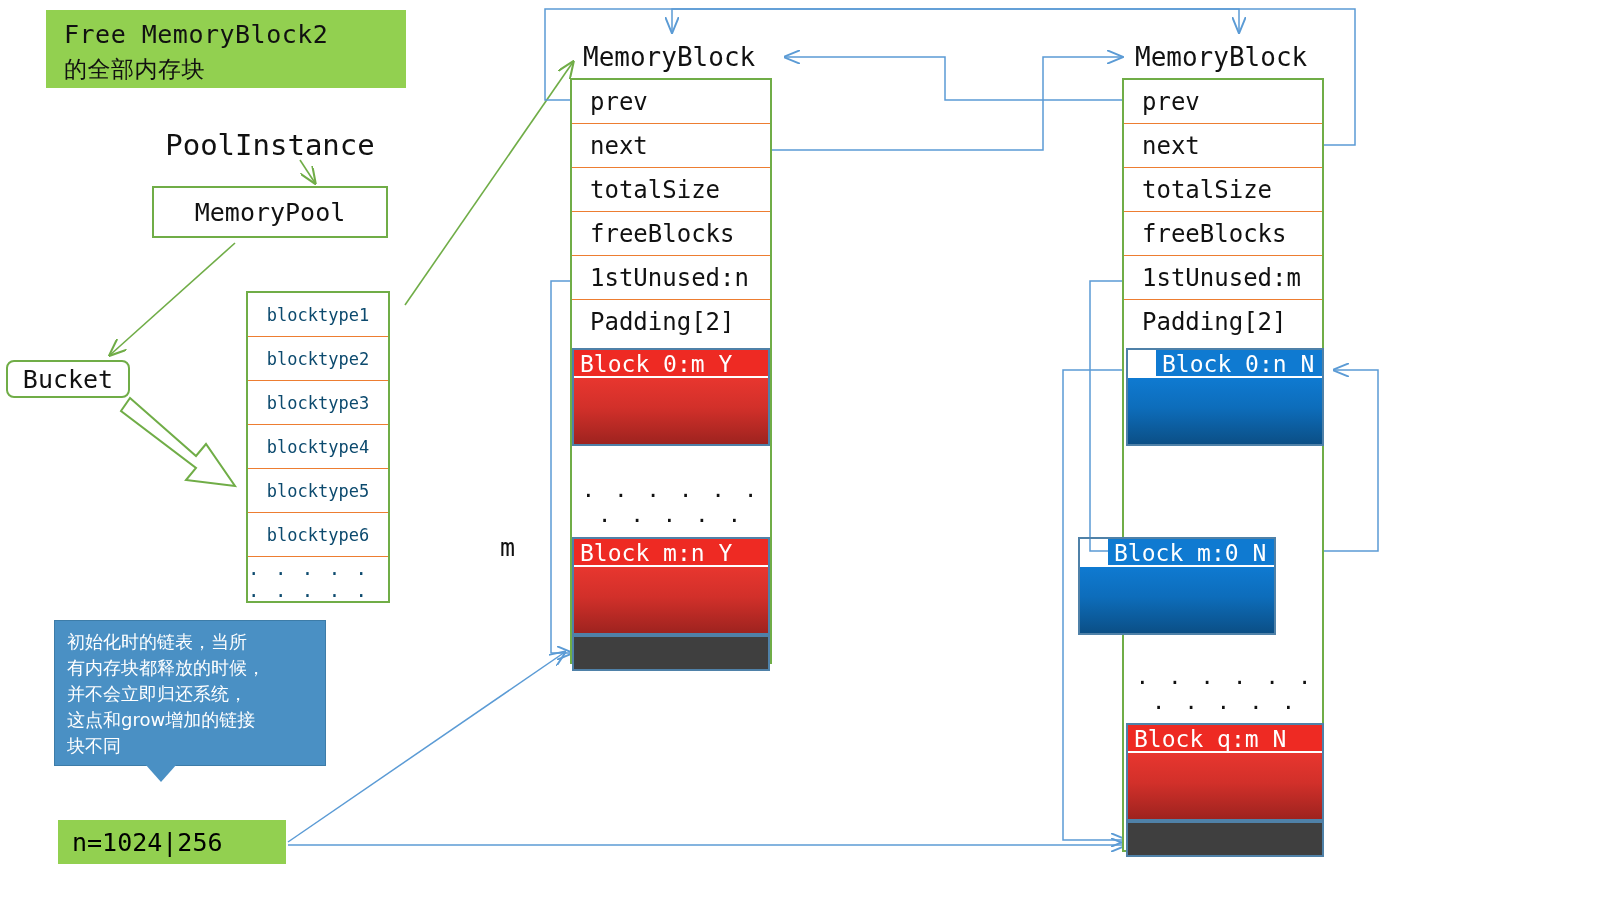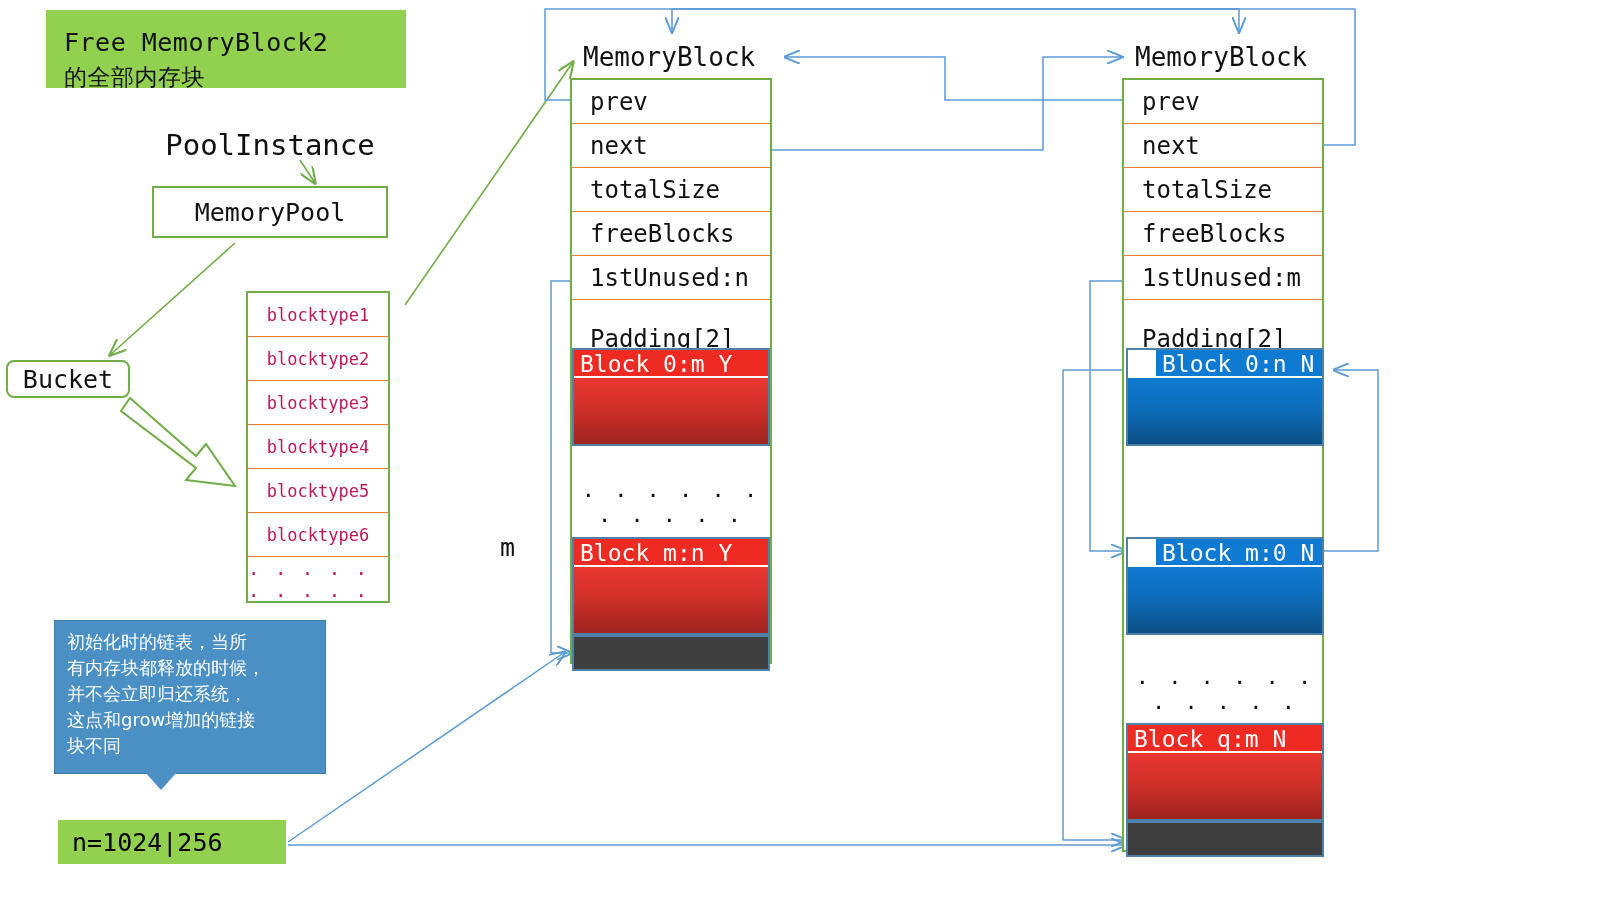--- a/index.html
+++ b/index.html
@@ -6,21 +6,21 @@
   body{width:1600px;height:900px;position:relative;overflow:hidden;
        font-family:"DejaVu Sans Mono","Liberation Mono",monospace;}
   #canvas{position:absolute;left:0;top:0;width:1600px;height:900px;}
   svg.wires{position:absolute;left:0;top:0;width:1600px;height:900px;pointer-events:none;}
 
   
   .title-box{
     position:absolute;left:46px;top:10px;width:360px;height:78px;
     background:#92d050;color:#111;
     font-size:25px;line-height:34px;letter-spacing:.5px;
-    padding:16px 0 0 18px;box-sizing:border-box;
+    padding:8px 0 0 18px;box-sizing:border-box;
   }
   .title-box .l2{font-family:"DejaVu Sans","Liberation Sans",sans-serif;font-size:23px;}
 
   .pool-label{
     position:absolute;left:155px;top:128px;width:230px;
     font-size:29px;color:#111;text-align:center;
   }
   .pool-box{
     position:absolute;left:152px;top:186px;width:236px;height:52px;
     border:2.5px solid #70ad47;background:#fff;
@@ -33,30 +33,30 @@
     display:flex;align-items:center;justify-content:center;
     font-size:25px;color:#111;box-sizing:border-box;
   }
 
   .bt-list{
     position:absolute;left:246px;top:291px;width:144px;
     border:2.5px solid #70ad47;background:#fff;box-sizing:border-box;
   }
   .bt-row{
     height:44px;display:flex;align-items:center;justify-content:center;
-    font-size:17px;color:#be185d;border-bottom:1.4px solid #ed7d31;
+    font-size:17px;color:#0c4a6e;border-bottom:1.4px solid #ed7d31;
     box-sizing:border-box;
   }
   .bt-row:last-child{border-bottom:none;letter-spacing:2px;font-size:19px;}
 
   .callout{
     position:absolute;left:54px;top:620px;width:272px;
     background:#4a90c4;border:1px solid #3d7ca8;
     color:#fff;font-family:"DejaVu Sans","Liberation Sans",sans-serif;
-    font-size:18px;line-height:26px;padding:8px 10px 14px 12px;box-sizing:border-box;
+    font-size:18px;line-height:26px;padding:8px 10px 6px 12px;box-sizing:border-box;
   }
   .callout .tail{
     position:absolute;left:90px;bottom:-17px;width:0;height:0;
     border-left:16px solid transparent;border-right:16px solid transparent;
     border-top:18px solid #4a90c4;
   }
 
   .n-box{
     position:absolute;left:58px;top:820px;width:228px;height:44px;
     background:#92d050;display:flex;align-items:center;
@@ -65,21 +65,21 @@
 
   .m-label{position:absolute;left:500px;top:533px;font-size:25px;color:#111;}
 
   
   .mb-title{position:absolute;font-size:26px;color:#111;white-space:nowrap;}
   .mb-frame{position:absolute;border:2.5px solid #70ad47;background:#fff;box-sizing:border-box;}
   .fld{
     height:44px;display:flex;align-items:center;padding-left:18px;
     font-size:24px;color:#111;border-bottom:1.5px solid #ed7d31;box-sizing:border-box;
   }
-  .fld.last{border-bottom:none;margin-top:17px;}
+  .fld.last{border-bottom:none;}
 
   .cell{position:absolute;box-sizing:border-box;border:2.5px solid #4f81a8;}
   .cell .hdr{
     height:28px;line-height:28px;padding-left:6px;font-size:23px;color:#fff;
     border-bottom:2px solid #fff;white-space:nowrap;box-sizing:border-box;
   }
   .cell .body{width:100%;}
   .cell.red .hdr{background:#ee2a23;}
   .cell.red .body{background:linear-gradient(to bottom,#e8362f 0%,#d2302a 45%,#9e231f 100%);}
   .cell.blue .hdr{background:#0f7ad1;margin-left:28px;}
@@ -219,21 +219,21 @@
     <div class="fld">next</div>
     <div class="fld">totalSize</div>
     <div class="fld">freeBlocks</div>
     <div class="fld">1stUnused:m</div>
     <div class="fld last">Padding[2]</div>
   </div>
   <div class="cell blue" style="left:1126px;top:348px;width:198px;height:98px;">
     <div class="hdr">Block_0:n N</div>
     <div class="body" style="height:66px;"></div>
   </div>
-  <div class="cell blue" style="left:1126px;top:537px;width:198px;height:98px;">
+  <div class="cell blue" style="left:1078px;top:537px;width:198px;height:98px;">
     <div class="hdr">Block_m:0 N</div>
     <div class="body" style="height:66px;"></div>
   </div>
   <div class="dots" style="left:1126px;top:664px;width:198px;">. . . . . . . . . . .</div>
   <div class="cell red" style="left:1126px;top:723px;width:198px;height:98px;">
     <div class="hdr">Block_q:m N</div>
     <div class="body" style="height:66px;"></div>
   </div>
   <div class="cell gray" style="left:1126px;top:821px;width:198px;height:36px;"></div>
 

